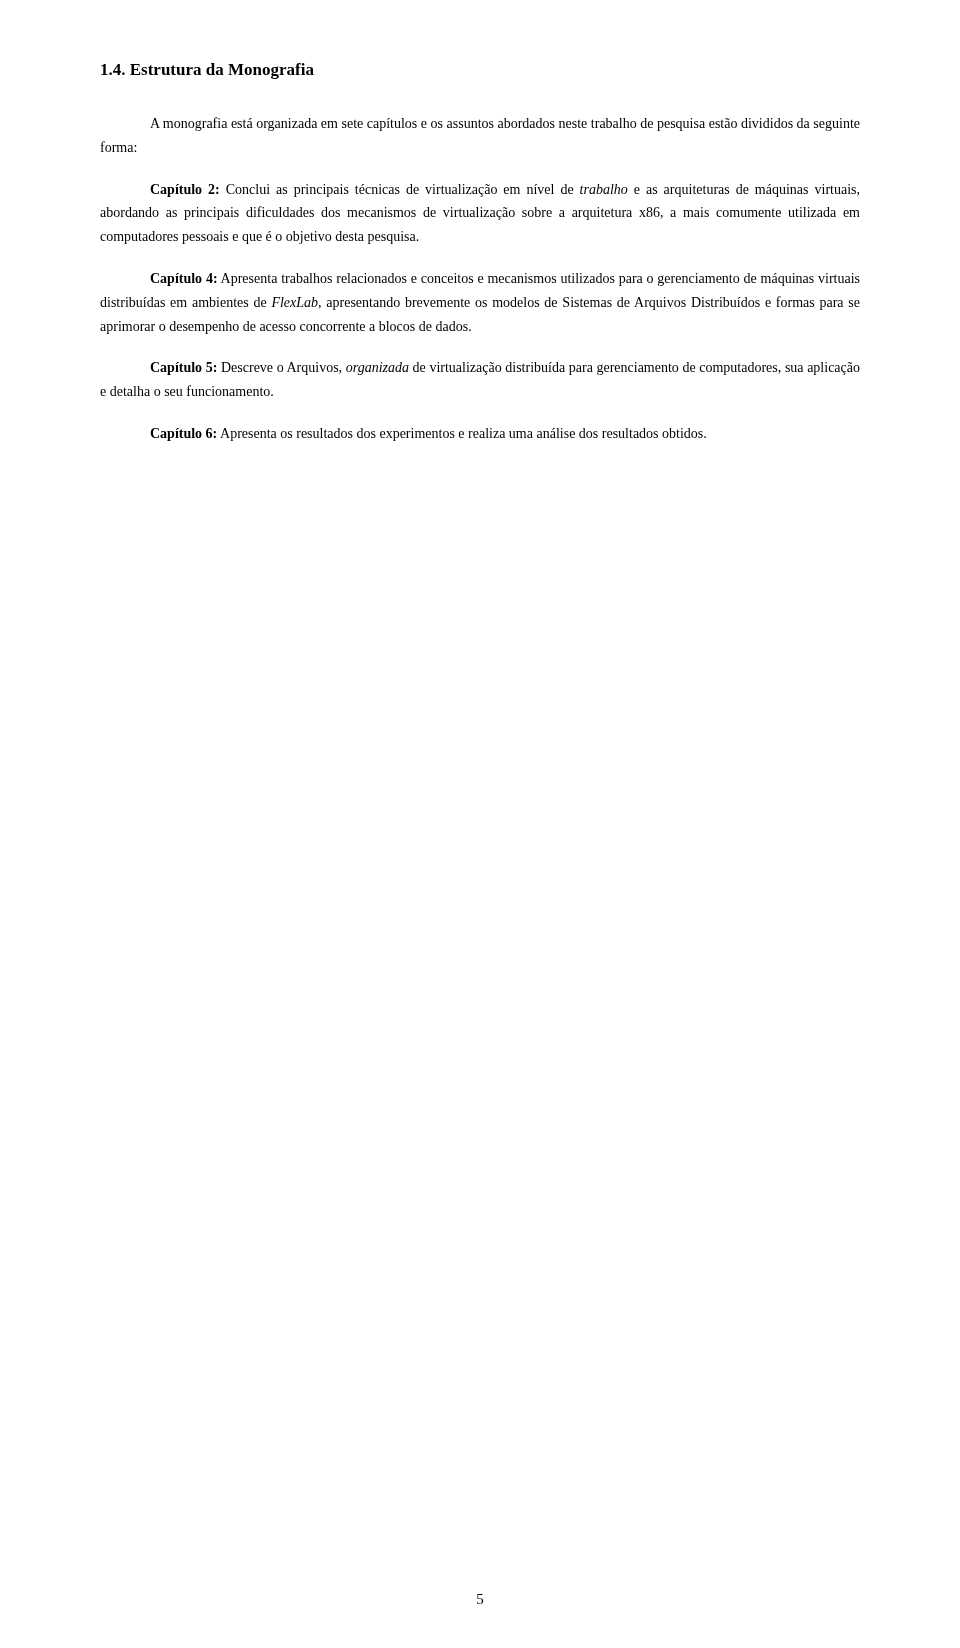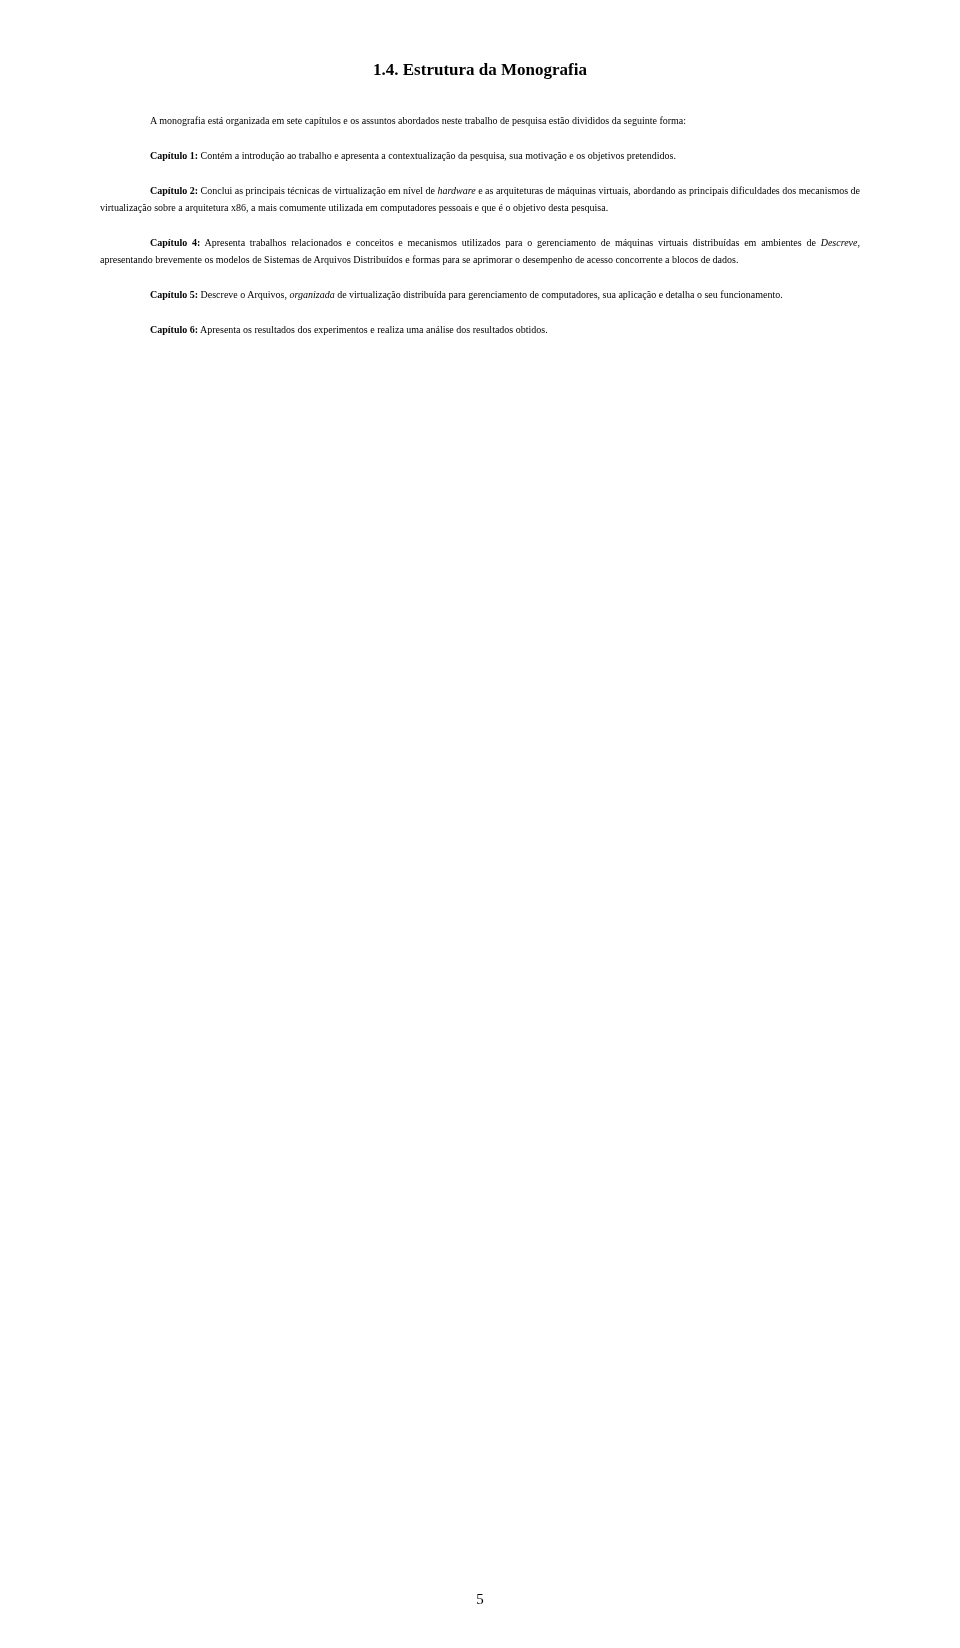--- a/index.html
+++ b/index.html
@@ -23,25 +23,25 @@
       min-height: 1648px;
       background: #ffffff;
       padding: 60px 100px 80px 100px;
       position: relative;
     }
 
     .section-title {
       font-size: 17px;
       font-weight: bold;
       margin-bottom: 32px;
-      text-align: center;
+      text-align: left;
     }
 
     .body-text {
-      font-size: 10px;
+      font-size: 14px;
       line-height: 1.7;
       text-align: justify;
       margin-bottom: 18px;
       text-indent: 50px;
     }
 
     .body-text .bold {
       font-weight: bold;
     }
 
@@ -62,31 +62,28 @@
 <body>
 
 <div class="page-container">
 
   <h2 class="section-title">1.4. Estrutura da Monografia</h2>
 
   <p class="body-text">
     <span>A monografia está organizada em sete capítulos e os assuntos abordados neste trabalho de pesquisa estão divididos da seguinte forma:</span>
   </p>
 
-  <p class="body-text">
-    <span class="bold">Capítulo 1:</span><span> Contém a introdução ao trabalho e apresenta a contextualização da pesquisa, sua motivação e os objetivos pretendidos.</span>
-  </p>
 
   <p class="body-text">
-    <span class="bold">Capítulo 2:</span><span> Conclui as principais técnicas de virtualização em nível de </span><span class="italic">hardware</span><span> e as arquiteturas de máquinas virtuais, abordando as principais dificuldades dos mecanismos de virtualização sobre a arquitetura x86, a mais comumente utilizada em computadores pessoais e que é o objetivo desta pesquisa.</span>
+    <span class="bold">Capítulo 2:</span><span> Conclui as principais técnicas de virtualização em nível de </span><span class="italic">trabalho</span><span> e as arquiteturas de máquinas virtuais, abordando as principais dificuldades dos mecanismos de virtualização sobre a arquitetura x86, a mais comumente utilizada em computadores pessoais e que é o objetivo desta pesquisa.</span>
   </p>
 
 
   <p class="body-text">
-    <span class="bold">Capítulo 4:</span><span> Apresenta trabalhos relacionados e conceitos e mecanismos utilizados para o gerenciamento de máquinas virtuais distribuídas em ambientes de </span><span class="italic">Descreve</span><span>, apresentando brevemente os modelos de Sistemas de Arquivos Distribuídos e formas para se aprimorar o desempenho de acesso concorrente a blocos de dados.</span>
+    <span class="bold">Capítulo 4:</span><span> Apresenta trabalhos relacionados e conceitos e mecanismos utilizados para o gerenciamento de máquinas virtuais distribuídas em ambientes de </span><span class="italic">FlexLab</span><span>, apresentando brevemente os modelos de Sistemas de Arquivos Distribuídos e formas para se aprimorar o desempenho de acesso concorrente a blocos de dados.</span>
   </p>
 
   <p class="body-text">
     <span class="bold">Capítulo 5:</span><span> Descreve o Arquivos, </span><span class="italic">organizada</span><span> de virtualização distribuída para gerenciamento de computadores, sua aplicação e detalha o seu funcionamento.</span>
   </p>
 
   <p class="body-text">
     <span class="bold">Capítulo 6:</span><span> Apresenta os resultados dos experimentos e realiza uma análise dos resultados obtidos.</span>
   </p>
 

